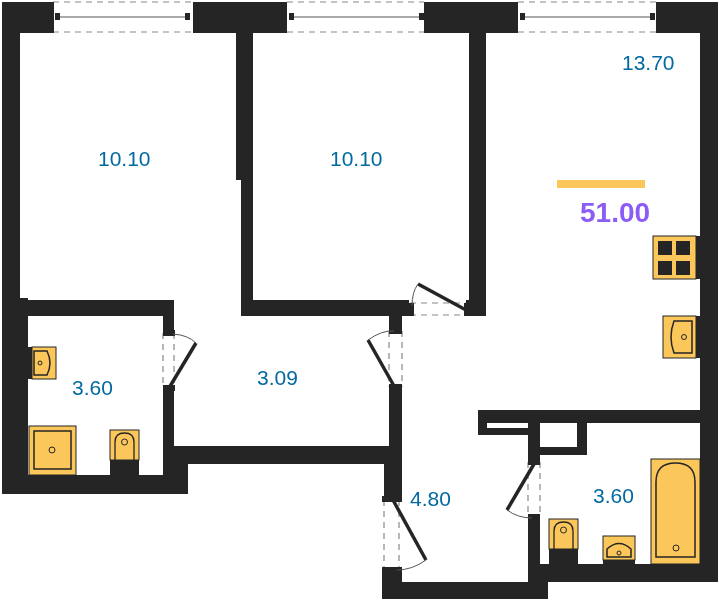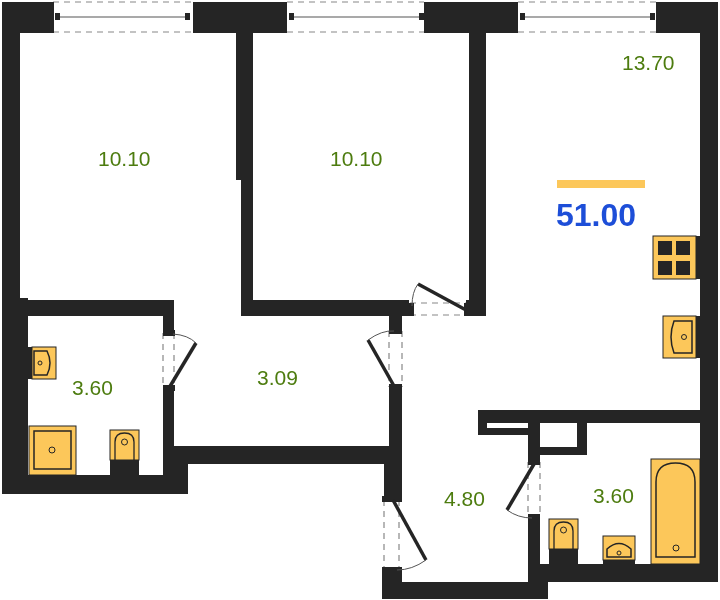--- a/index.html
+++ b/index.html
@@ -9,31 +9,32 @@
     .fix { fill: #fcc75a; stroke: #252525; stroke-width: 1; }
     .fix-line { fill: none; stroke: #252525; stroke-width: 1.5; }
     .dash { stroke: #888; stroke-width: 1.2; stroke-dasharray: 6 5; fill: none; }
     .winline { stroke: #555; stroke-width: 1.2; }
     .leaf { stroke: #252525; stroke-width: 3.5; stroke-linecap: butt; }
     .arc { fill: none; stroke: #555; stroke-width: 1; }
     .label {
       position: absolute;
       font-family: "Liberation Sans", sans-serif;
       font-size: 21px;
-      color: #4d7c0f;
+      color: #0369a1;
       white-space: nowrap;
       line-height: 1;
     }
     .total {
       position: absolute;
       font-family: "Liberation Sans", sans-serif;
-      font-size: 32px;
+      font-size: 28px;
       font-weight: bold;
-      color: #1d4ed8;
+      color: #8b5cf6;
       line-height: 1;
+      margin-left: 24px;
     }
     .total-bar { position: absolute; height: 8px; }
   </style>
 </head>
 <body>
 
 <svg width="720" height="600" viewBox="0 0 720 600">
 
   <g>
     <line class="dash" x1="53" y1="2" x2="193" y2="2"></line>
@@ -207,17 +208,17 @@
     <path class="fix-line" d="M 656 557 L 656 482 Q 656 463 675.5 463 Q 695 463 695 482 L 695 557 Z"></path>
     <circle class="fix-line" cx="676" cy="548" r="3" style="stroke-width:1"></circle>
   </g>
 </svg>
 
 <div class="label" style="left:98px; top:148px;">10.10</div>
 <div class="label" style="left:330px; top:148px;">10.10</div>
 <div class="label" style="left:622px; top:52px;">13.70</div>
 <div class="label" style="left:72px; top:377px;">3.60</div>
 <div class="label" style="left:257px; top:367px;">3.09</div>
-<div class="label" style="left:444px; top:488px;">4.80</div>
+<div class="label" style="left:410px; top:488px;">4.80</div>
 <div class="label" style="left:593px; top:485px;">3.60</div>
 
 <div class="total-bar" style="left:557px; top:180px; width:88px; background:#fcc75a;"></div>
 <div class="total" style="left:556px; top:199px;">51.00</div>
 
 </body></html>

